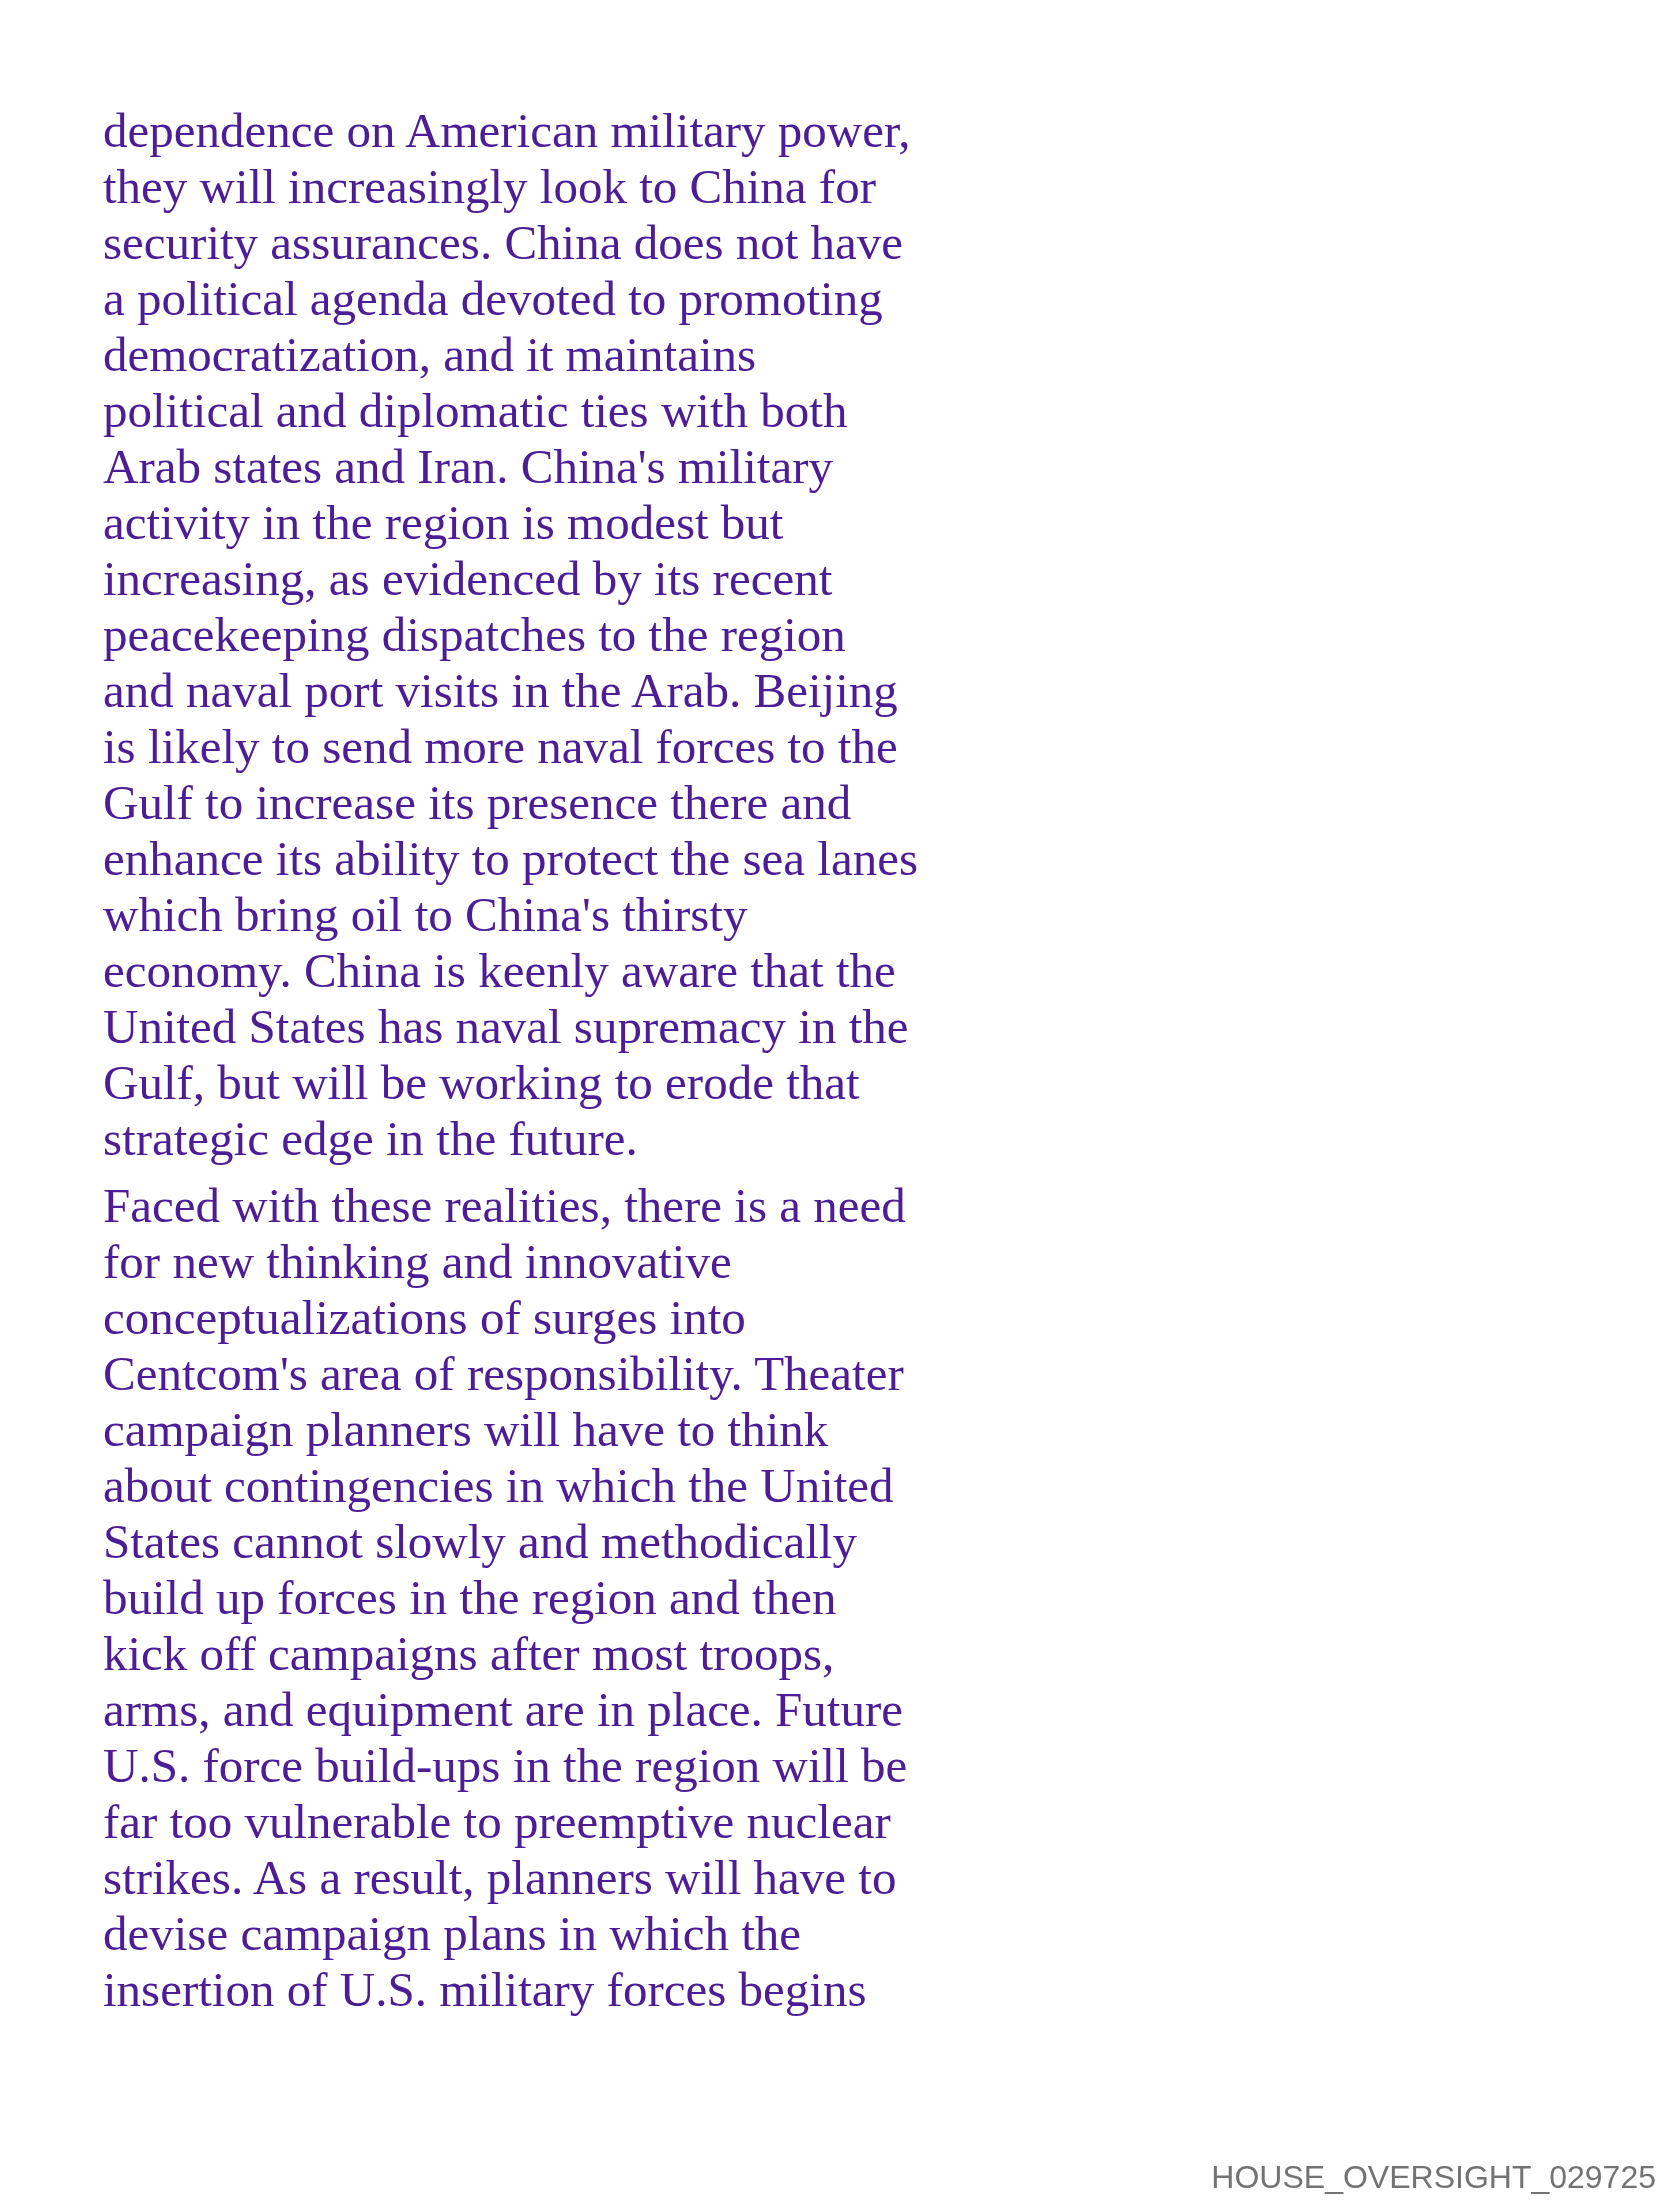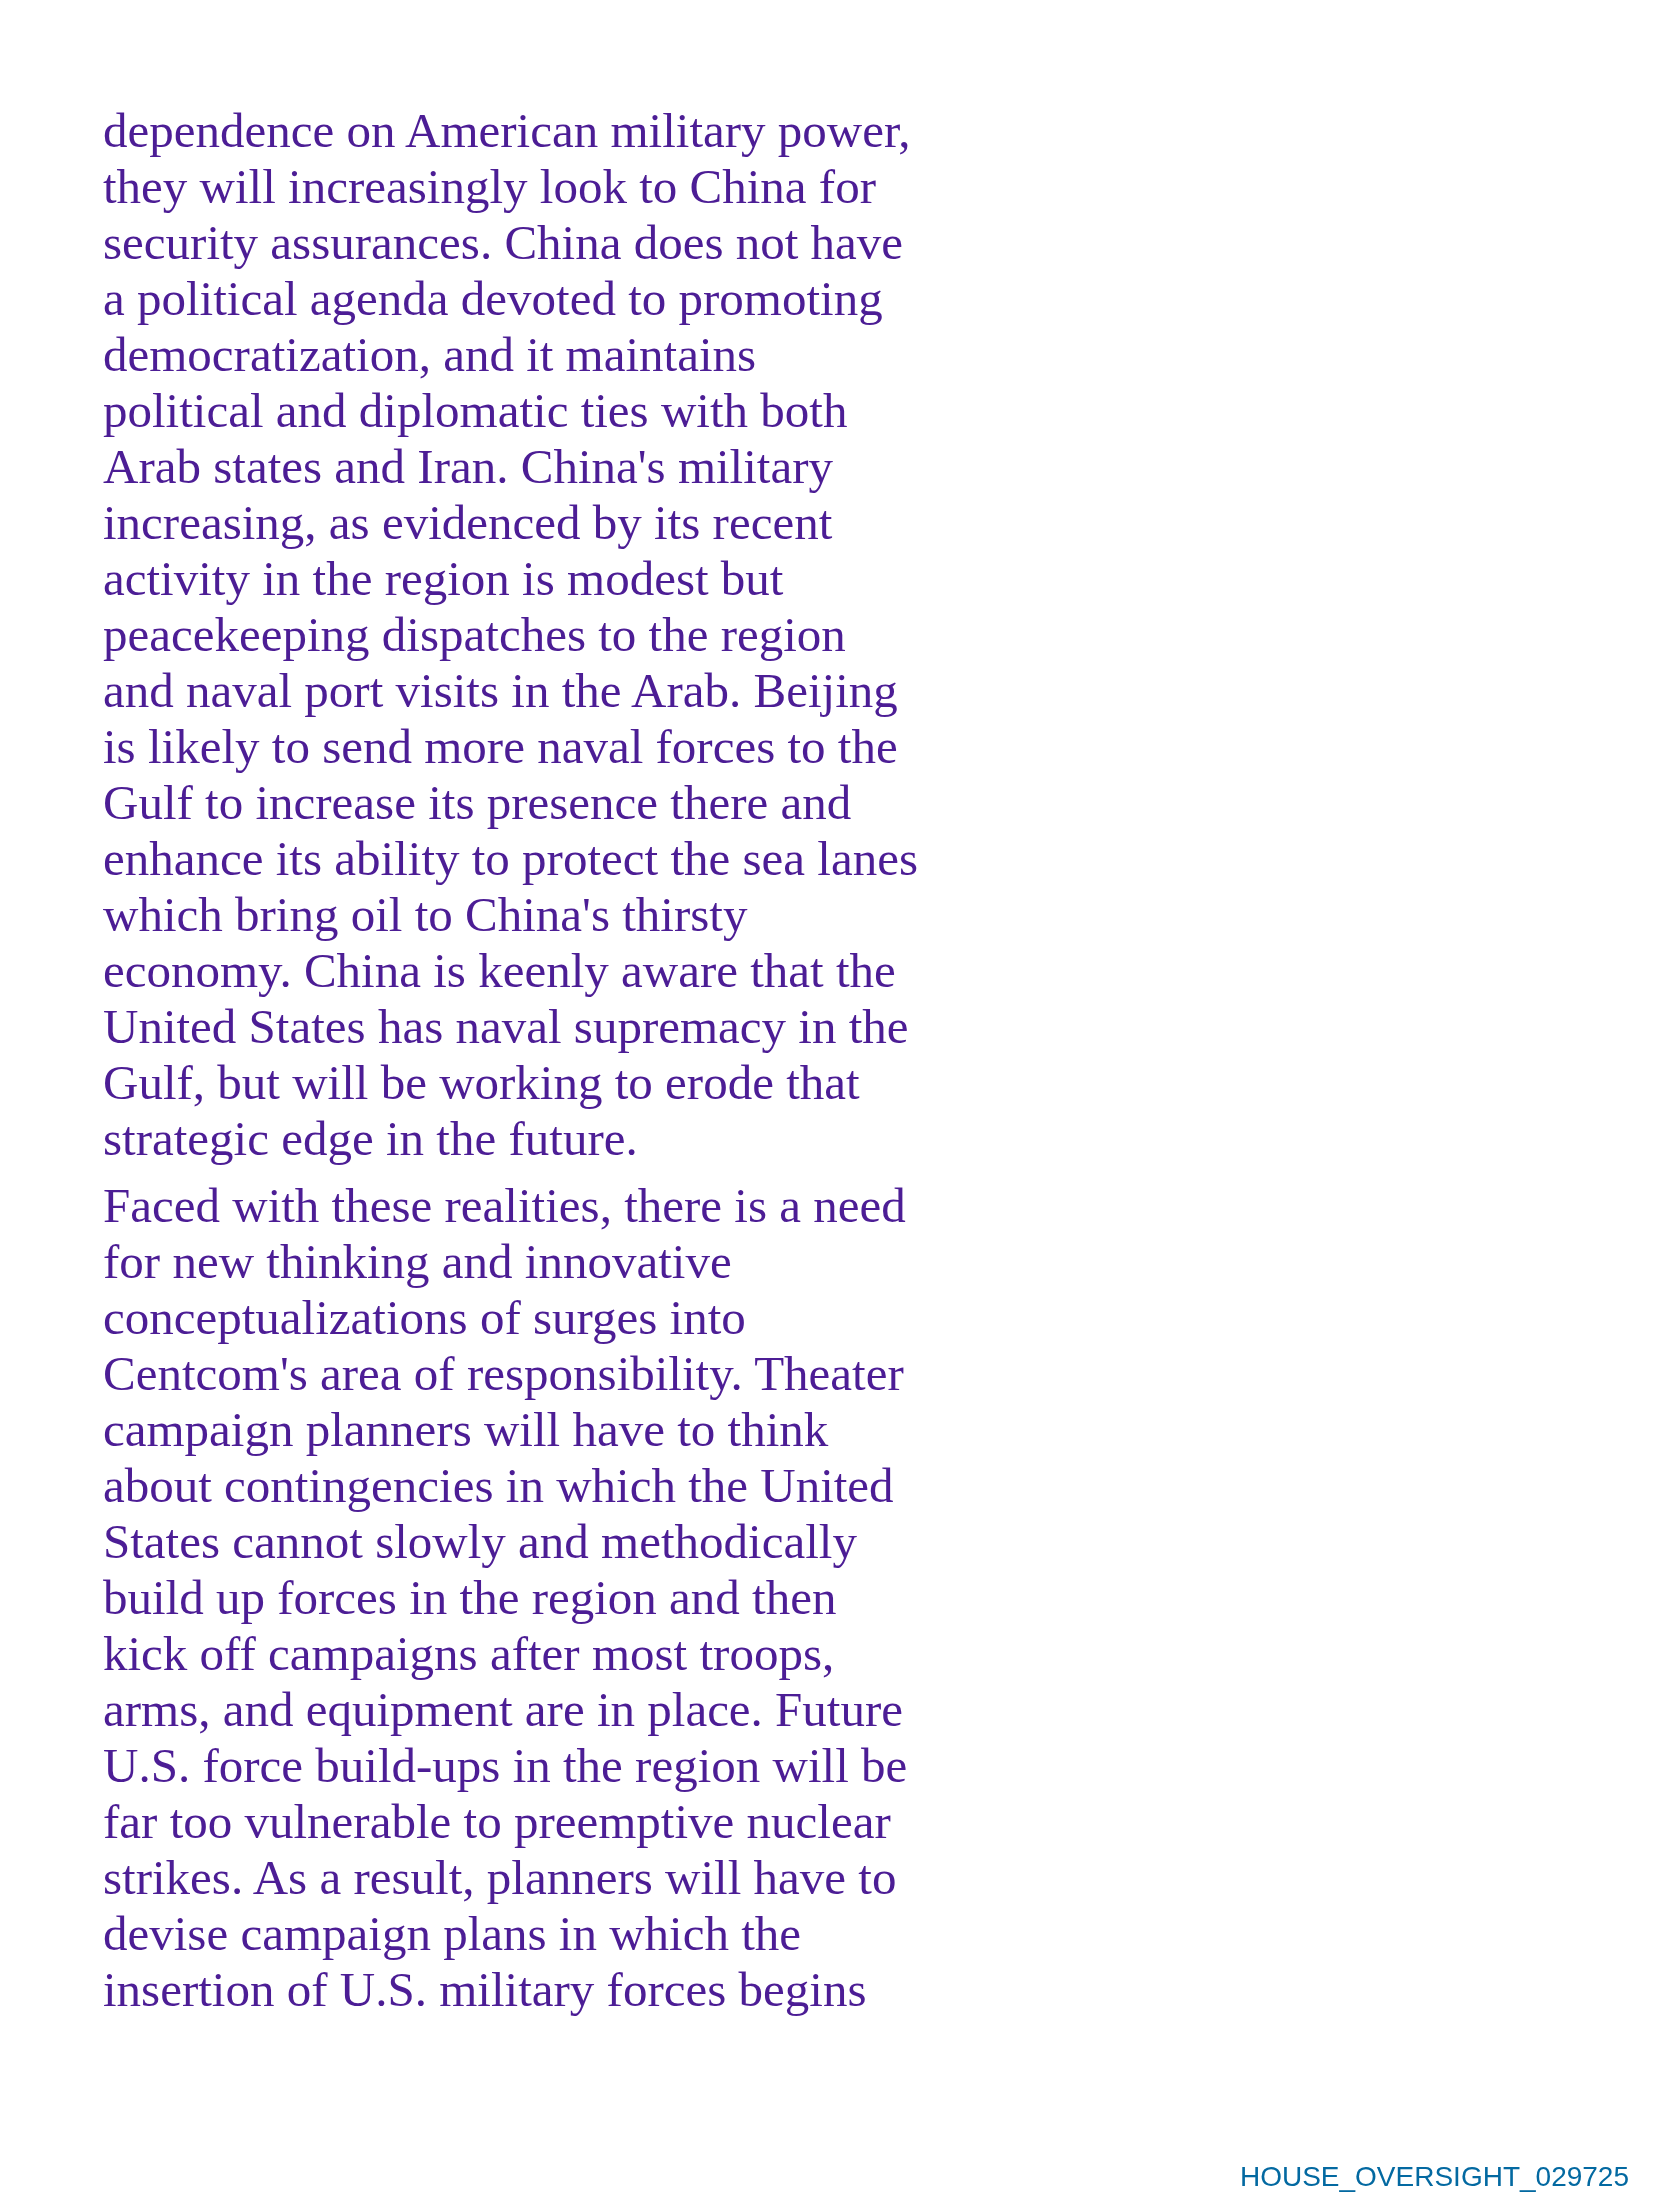--- a/index.html
+++ b/index.html
@@ -38,44 +38,44 @@
   .paragraph + .paragraph {
     margin-top: 11px;
   }
   .line {
     display: block;
     white-space: nowrap;
     height: 56px;
   }
   .bates {
     position: absolute;
-    right: 40px;
+    right: 13px;
     top: 2161px;
     font-family: "Liberation Sans", "DejaVu Sans", sans-serif;
-    font-size: 28px;
+    font-size: 32px;
     line-height: 32px;
-    color: #0369a1;
+    color: #737373;
     white-space: nowrap;
   }
 </style>
 </head>
 <body>
 
 <div class="page">
   <div class="body-text">
     <p class="paragraph">
       <span class="line">dependence on American military power,</span>
       <span class="line">they will increasingly look to China for</span>
       <span class="line">security assurances. China does not have</span>
       <span class="line">a political agenda devoted to promoting</span>
       <span class="line">democratization, and it maintains</span>
       <span class="line">political and diplomatic ties with both</span>
       <span class="line">Arab states and Iran. China's military</span>
+      <span class="line">activity in the region is modest but</span>
       <span class="line">increasing, as evidenced by its recent</span>
-      <span class="line">activity in the region is modest but</span>
       <span class="line">peacekeeping dispatches to the region</span>
       <span class="line">and naval port visits in the Arab. Beijing</span>
       <span class="line">is likely to send more naval forces to the</span>
       <span class="line">Gulf to increase its presence there and</span>
       <span class="line">enhance its ability to protect the sea lanes</span>
       <span class="line">which bring oil to China's thirsty</span>
       <span class="line">economy. China is keenly aware that the</span>
       <span class="line">United States has naval supremacy in the</span>
       <span class="line">Gulf, but will be working to erode that</span>
       <span class="line">strategic edge in the future.</span>

